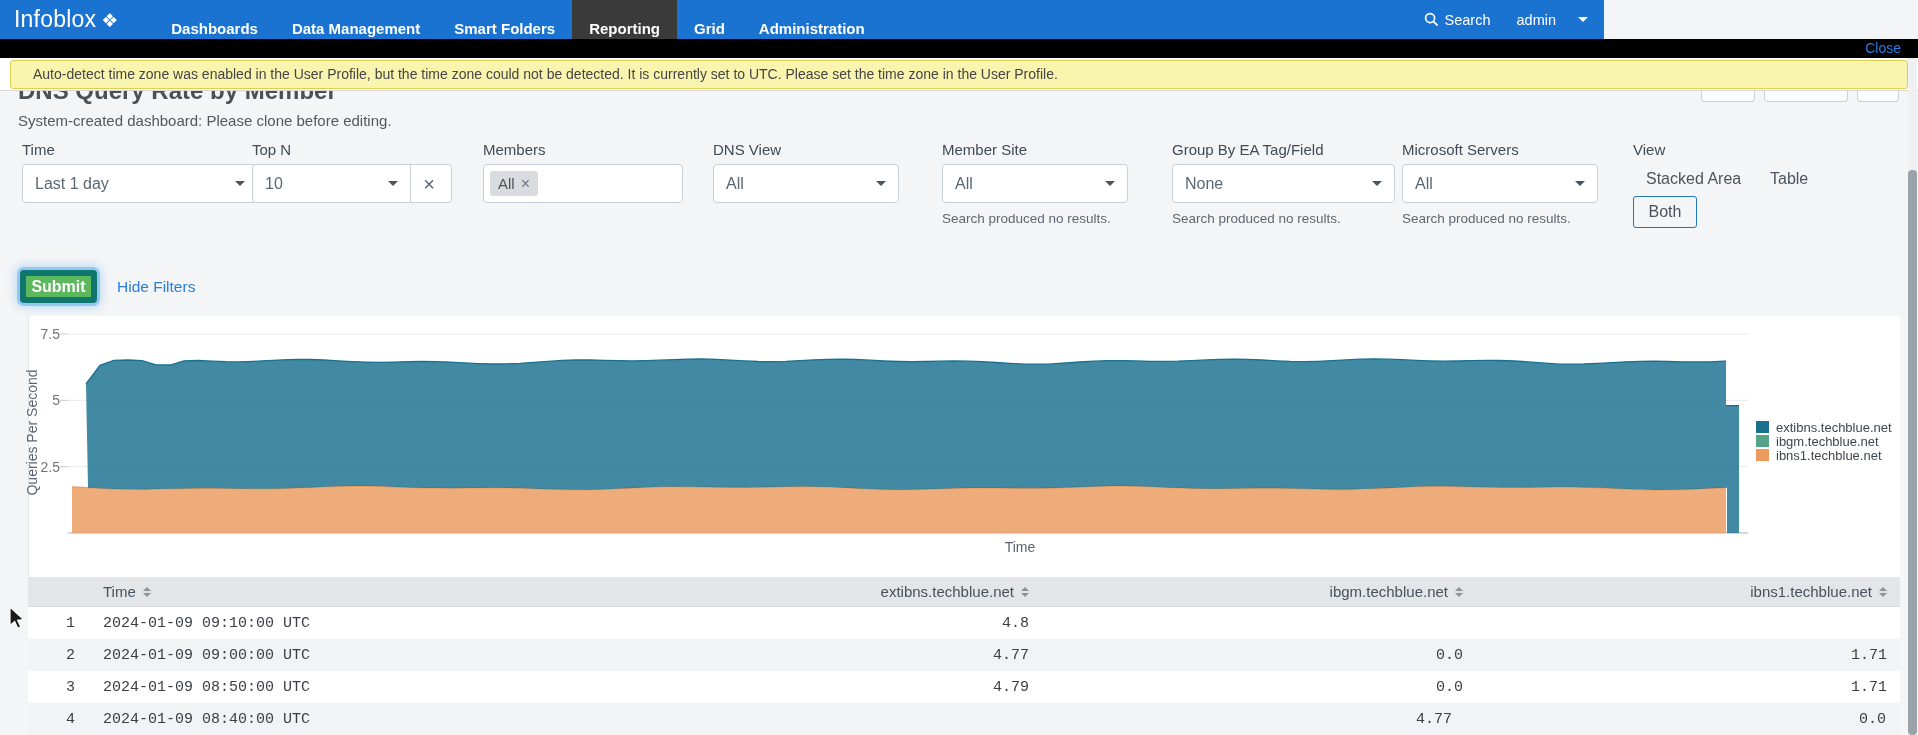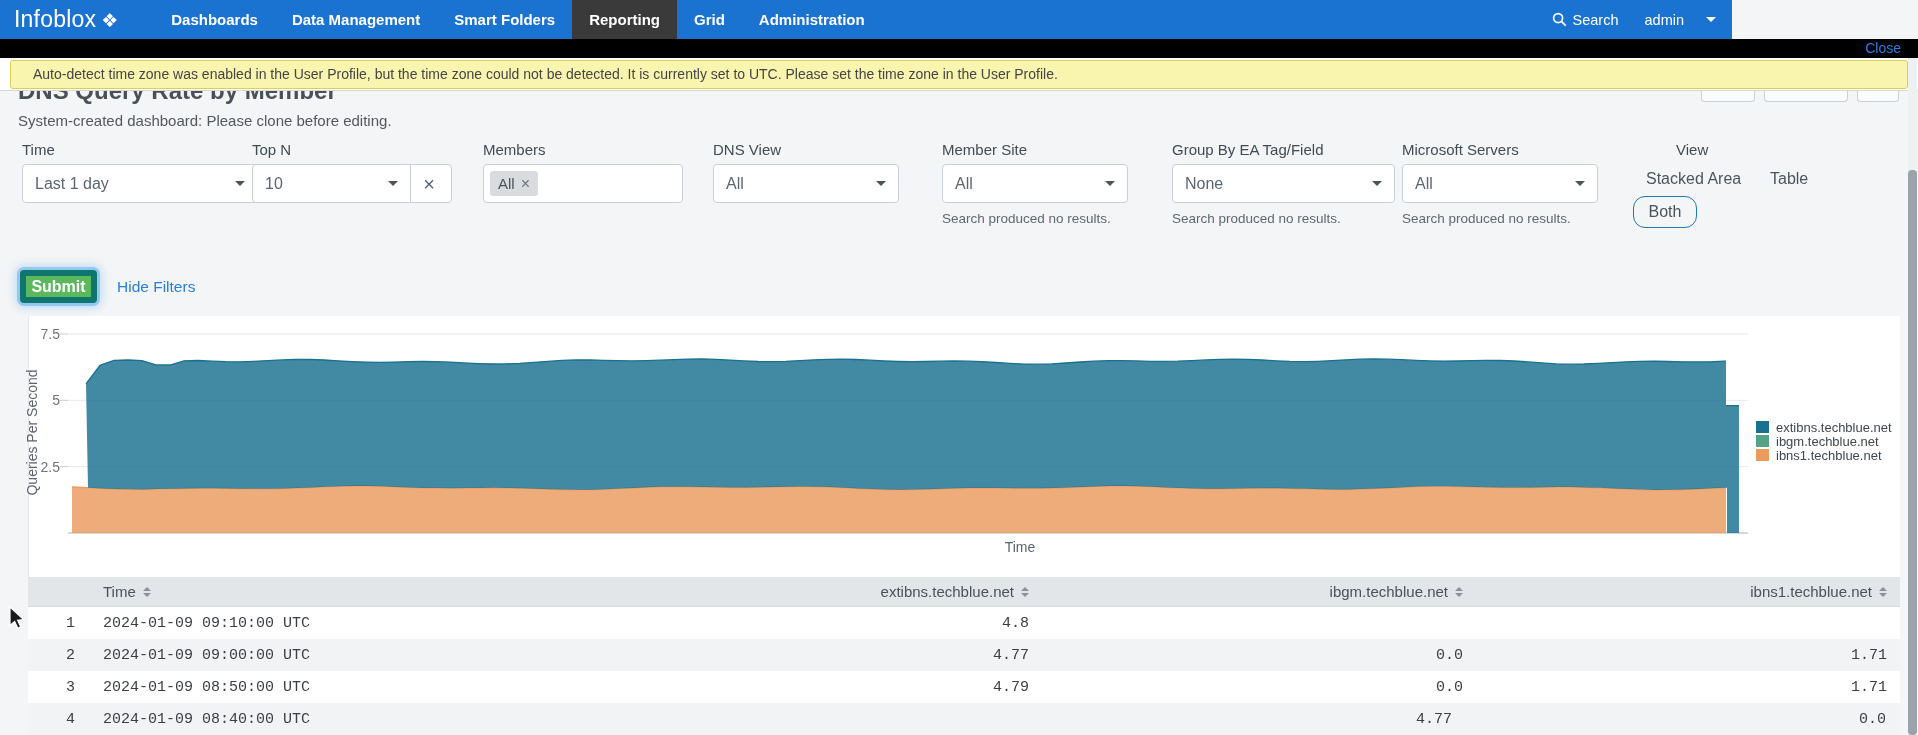--- a/index.html
+++ b/index.html
@@ -1,27 +1,27 @@
 <!DOCTYPE html>
 <html style="--nav-bg: #1a73d1; --nav-active-bg: #3a3a3a; --link-blue: #2a7de1; --submit-green: #5cb85c; --warning-bg: #f9f5ae; --warning-border: #dccf55; --header-bg: #e3e6e9; --row-alt-bg: #f1f3f5;"><head>
 <meta charset="utf-8">
 <style>
   * { box-sizing: border-box; margin: 0; padding: 0; }
   html,body { width:1918px; height:735px; overflow:hidden; }
   body { font-family:"Liberation Sans", sans-serif; background:#f4f5f6; }
   .page { position:relative; width:1918px; height:735px; overflow:hidden; background:#f4f5f6; }
 
   
-  .topnav { position:absolute; left:0; top:0; width:1732px; height:39px;
+  .topnav { position:absolute; left:0; top:0; width:1604px; height:39px;
     background:var(--nav-bg,#1a73d1); display:flex; z-index:30; }
   .brand { display:flex; align-items:center; color:#fff; margin-left:14px; cursor:pointer; }
   .brand-name { font-size:23px; font-weight:500; letter-spacing:0.2px; }
   .brand-mark { font-size:19px; margin-left:5px; margin-top:2px; }
   .nav-menu { display:flex; height:39px; margin-left:36px; }
-  .nav-item { height:39px; line-height:39px; padding:0 17px; color:#fff; font-size:15px;
+  .nav-item { height:39px; line-height:39px; padding:9px 17px; color:#fff; font-size:15px;
     font-weight:bold; cursor:pointer; white-space:nowrap; }
   .nav-item.active { background:var(--nav-active-bg,#3a3a3a); }
   .nav-right { margin-left:auto; display:flex; align-items:center; margin-right:16px; color:#fff; }
   .nav-search { display:flex; align-items:center; gap:6px; font-size:14.5px; cursor:pointer; }
   .nav-user { font-size:14.5px; margin-left:26px; cursor:pointer; }
   .nav-caret { margin-left:22px; width:0; height:0; border:5px solid transparent; border-top-color:#fff; margin-top:5px; cursor:pointer; }
 
   
   .substrip { position:absolute; left:0; top:39px; width:1918px; height:31px; background:#000000; }
   .close-link { position:absolute; right:17px; top:1px; font-size:14px; color:var(--link-blue,#2a7de1); cursor:pointer; text-decoration:none; }
@@ -48,21 +48,21 @@
   .caret { width:0; height:0; border:5px solid transparent; border-top-color:#4a545c; margin-top:5px; flex:0 0 auto; }
   .dd-div { width:1px; height:37px; background:#c7d0d8; margin:0 0 0 12px; flex:0 0 auto; }
   .dd-clear { font-size:20px; color:#5a646e; padding:0 4px 0 12px; cursor:pointer; line-height:1; }
   .taginput { padding:0 6px; cursor:text; }
   .chip { background:#d9dcdf; border-radius:3px; padding:4px 8px; font-size:15px; color:#4a545c;
     display:inline-flex; align-items:center; gap:6px; }
   .chip-x { color:#6a747e; font-size:16px; cursor:pointer; line-height:1; }
   .f-note { position:absolute; top:211px; font-size:13.5px; color:#5d6872; white-space:nowrap; }
   .view-opt { position:absolute; top:170px; font-size:16px; color:#4a5560; cursor:pointer; white-space:nowrap; }
   .both-btn { position:absolute; left:1633px; top:196px; width:64px; height:32px;
-    border:1.5px solid #2176bd; border-radius:12px; background:transparent; font-size:16px;
+    border:1.5px solid #2176bd; border-radius:3px; background:transparent; font-size:16px;
     color:#49535d; font-family:"Liberation Sans",sans-serif; cursor:pointer; }
 
   
   .submit-btn { position:absolute; left:20px; top:270px; width:77px; height:33px;
     background:var(--submit-green,#5cb85c); border:6px solid #0f766e; border-radius:4px;
     color:#fff; font-size:16px; font-weight:bold; font-family:"Liberation Sans",sans-serif;
     cursor:pointer; box-shadow:0 0 0 3px rgba(130,190,240,.75), 0 0 8px 5px rgba(130,190,240,.45); }
   .hide-filters { position:absolute; left:117px; top:278px; font-size:15.5px; color:var(--link-blue,#2a7de1); cursor:pointer; text-decoration:none; }
 
   
@@ -188,21 +188,21 @@
       </div>
       <div class="f-note" style="left: 1172px;">Search produced no results.</div>
       <div class="f-label" style="left: 1402px;">Microsoft Servers</div>
       <div class="dd" style="left: 1402px; width: 196px;">
         <span class="dd-val">All</span>
         <span class="caret"></span>
       </div>
       <div class="f-note" style="left: 1402px;">Search produced no results.</div>
     </div>
 
-  <div class="f-label" style="left:1633px;margin-left:43px;">View</div>
+  <div class="f-label" style="left:1633px;">View</div>
   <span class="view-opt" style="left:1646px;">Stacked Area</span>
   <span class="view-opt" style="left:1770px;">Table</span>
   <button class="both-btn">Both</button>
 
   <button class="submit-btn">Submit</button>
   <a class="hide-filters">Hide Filters</a>
 
   <div class="card"></div>
   <svg id="chart-svg" width="1720" height="245">
       <line x1="40" y1="150.6675" x2="1720" y2="150.6675" stroke="#e7e9eb" stroke-width="1"></line>

